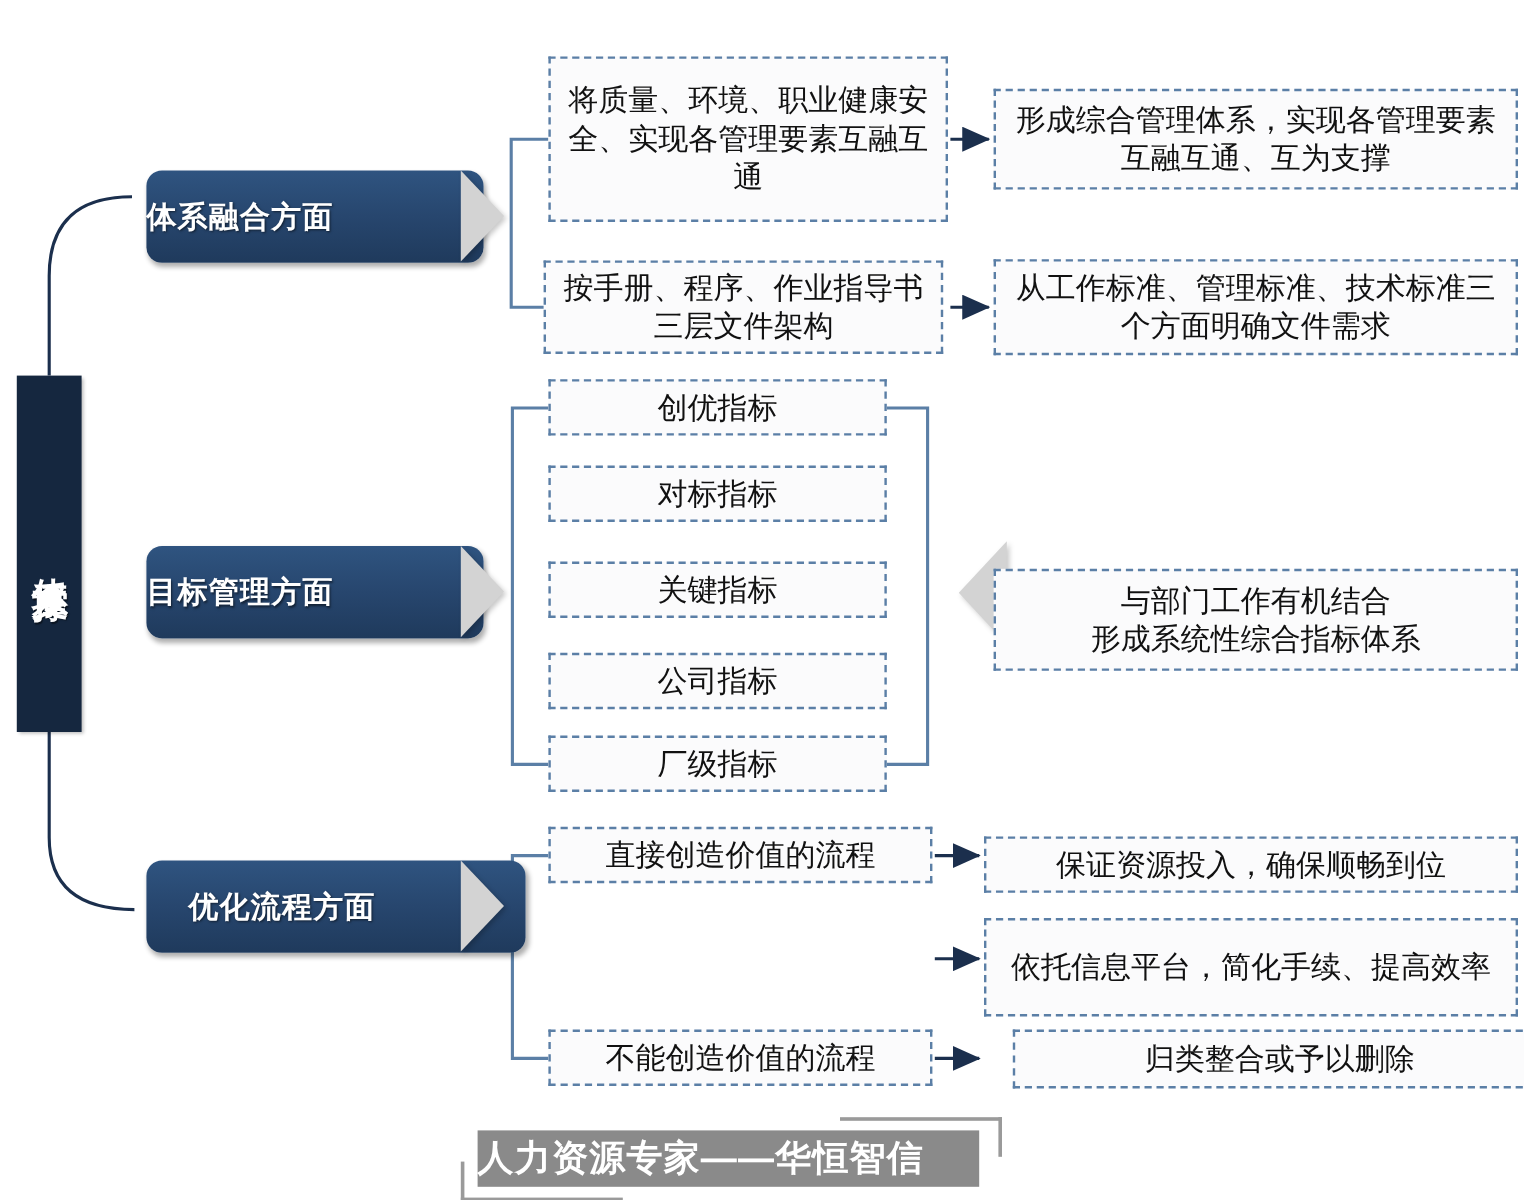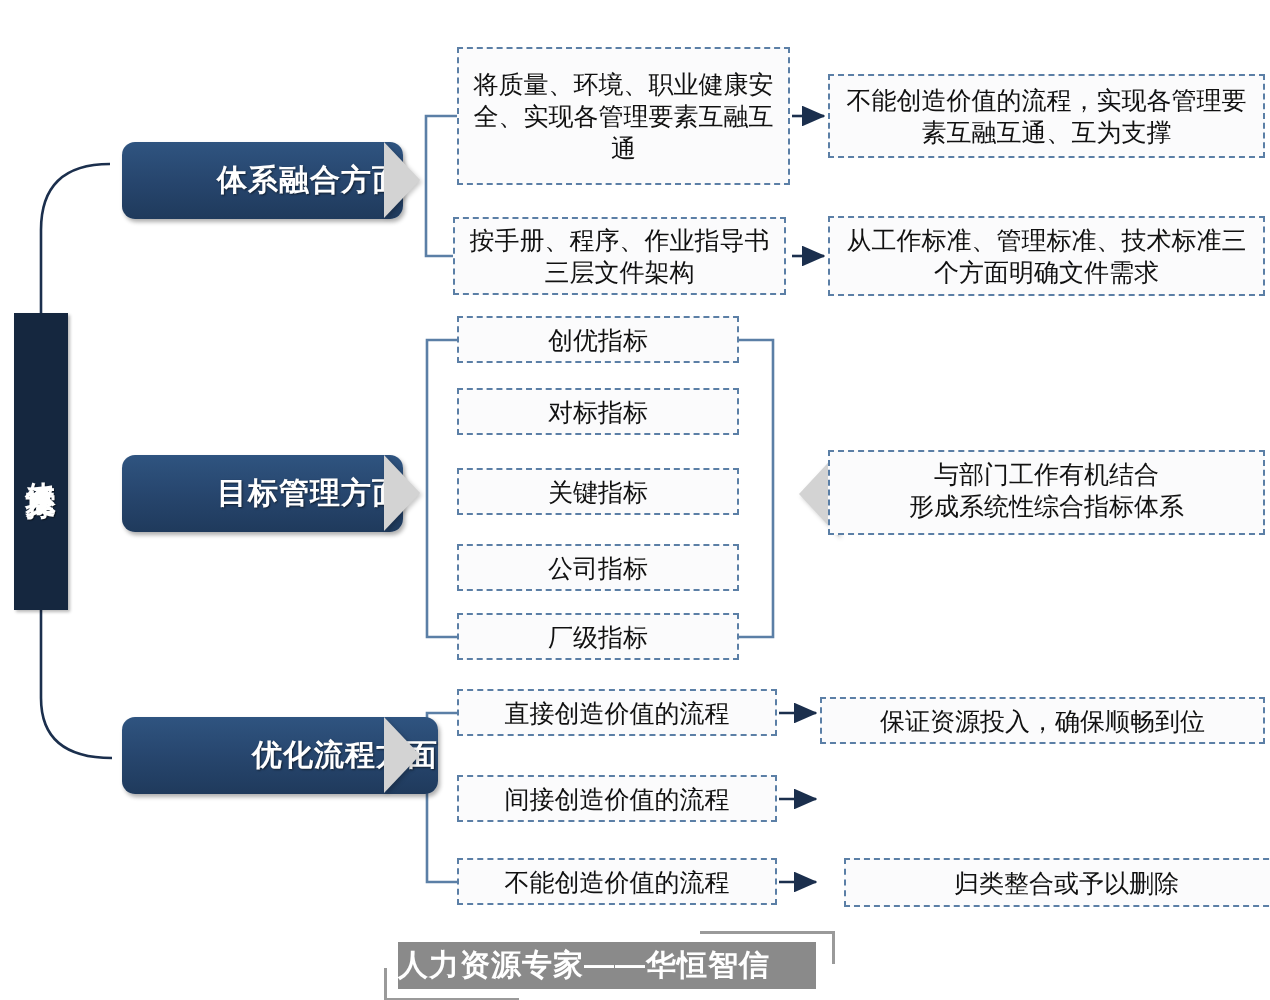--- a/index.html
+++ b/index.html
@@ -22,22 +22,22 @@
   .spine-text{
     color:#ffffff;font-size:30px;font-weight:bold;line-height:1.04;
     writing-mode:vertical-rl;text-orientation:upright;letter-spacing:2px;
     text-shadow:1px 1px 1px rgba(0,0,0,.5);
   }
 
   
   .cat{
     position:absolute;height:77px;width:281px;border-radius:13px;
     background:linear-gradient(180deg,#2f5480 0%,#27466e 50%,#1f3a5c 100%);
-    display:flex;align-items:center;justify-content:flex-end;
-    color:#ffffff;font-size:30px;font-weight:bold;letter-spacing:1px;
+    display:flex;align-items:center;justify-content:flex-start;
+    color:#ffffff;font-size:25px;font-weight:bold;letter-spacing:1px;
     box-shadow:2px 3px 4px rgba(0,0,0,.32);
     text-shadow:1px 1px 2px rgba(0,0,0,.55);
   }
   .cat1{left:122px;top:142px;}
   .cat2{left:122px;top:455px;}
   .cat3{left:122px;top:717px;padding-left:35px;}
 
   
   .tri-right{
     position:absolute;width:0;height:0;border-style:solid;
@@ -71,21 +71,21 @@
   .b-a1r{left:828px;top:74px;width:437px;height:84px;}
   .b-a2r{left:828px;top:216px;width:437px;height:80px;}
 
   
   .b-i{left:457px;width:282px;height:47px;}
   .b-i1{top:316px;}
   .b-i2{top:388px;}
   .b-i3{top:468px;}
   .b-i4{top:544px;}
   .b-i5{top:613px;}
-  .b-ir{left:828px;top:450px;width:437px;height:85px;font-family:Liberation Mono, monospace;}
+  .b-ir{left:828px;top:474px;width:437px;height:85px;}
 
   
   .b-p1{left:457px;top:689px;width:320px;height:47px;}
   .b-p2{left:457px;top:775px;width:320px;height:47px;}
   .b-p3{left:457px;top:858px;width:320px;height:47px;}
   .b-p1r{left:820px;top:697px;width:445px;height:47px;}
   .b-p2r{left:820px;top:765px;width:445px;height:82px;}
   .b-p3r{left:844px;top:858px;width:445px;height:49px;}
 
   
@@ -146,39 +146,39 @@
     <span>目标管理方面</span>
   </div>
   <div class="tri-right tri-r2"></div>
 
   <div class="cat cat3">
     <span>优化流程方面</span>
   </div>
   <div class="tri-right tri-r3"></div>
 
   <div class="dbox b-a1">将质量、环境、职业健康安全、实现各管理要素互融互通</div>
-  <div class="dbox b-a1r">不能创造价值的流程，实现各管理要素互融互通、互为支撑</div>
+  <div class="dbox b-a1r">形成综合管理体系，实现各管理要素互融互通、互为支撑</div>
 
   <div class="dbox b-a2">按手册、程序、作业指导书三层文件架构</div>
   <div class="dbox b-a2r">从工作标准、管理标准、技术标准三个方面明确文件需求</div>
 
   <div class="dbox b-i b-i1">创优指标</div>
   <div class="dbox b-i b-i2">对标指标</div>
   <div class="dbox b-i b-i3">关键指标</div>
   <div class="dbox b-i b-i4">公司指标</div>
   <div class="dbox b-i b-i5">厂级指标</div>
 
   <div class="tri-left tri-l1"></div>
   <div class="dbox b-ir" style="white-space:pre-line;">与部门工作有机结合
 形成系统性综合指标体系</div>
 
   <div class="dbox b-p1">直接创造价值的流程</div>
   <div class="dbox b-p1r">保证资源投入，确保顺畅到位</div>
 
-  <div class="dbox b-p2">间接创造价值的流程</div>
+  <div class="dbox b-p2r">依托信息平台，简化手续、提高效率</div>
 
   <div class="dbox b-p3">不能创造价值的流程</div>
   <div class="dbox b-p3r">归类整合或予以删除</div>
 
   <div class="fbr fbr-tr"></div>
   <div class="fbr fbr-bl"></div>
   <div class="footer">
     <span>人力资源专家——华恒智信</span>
   </div>
 

